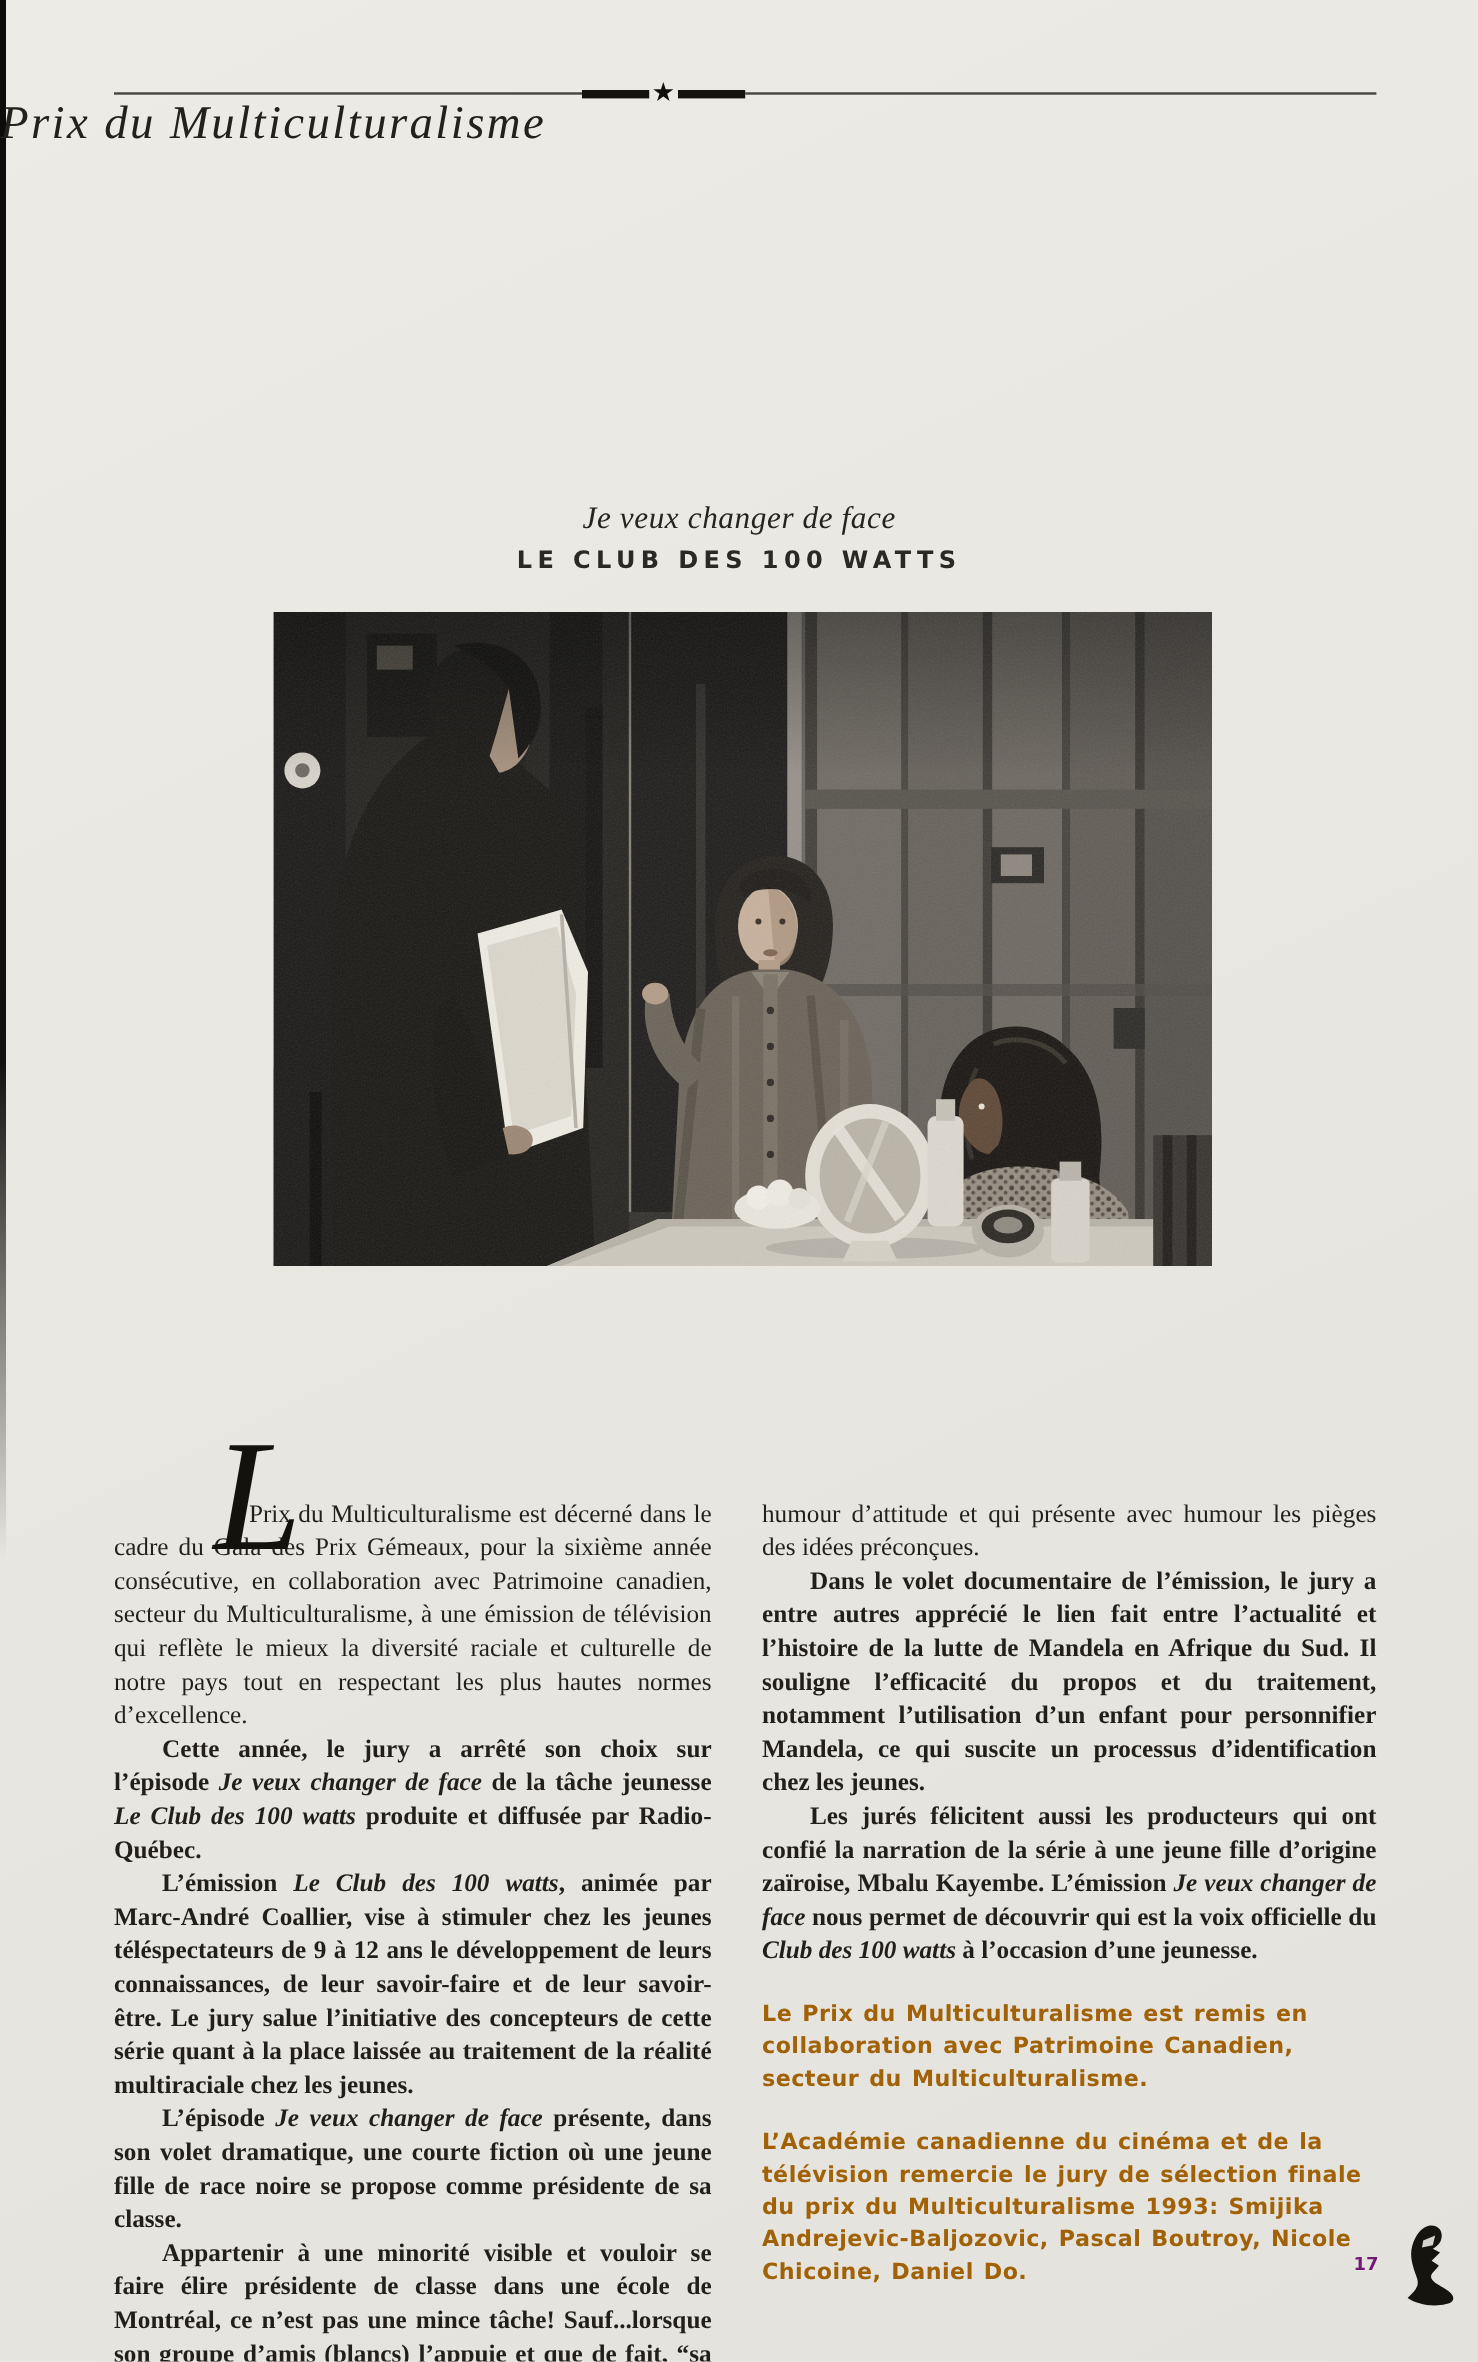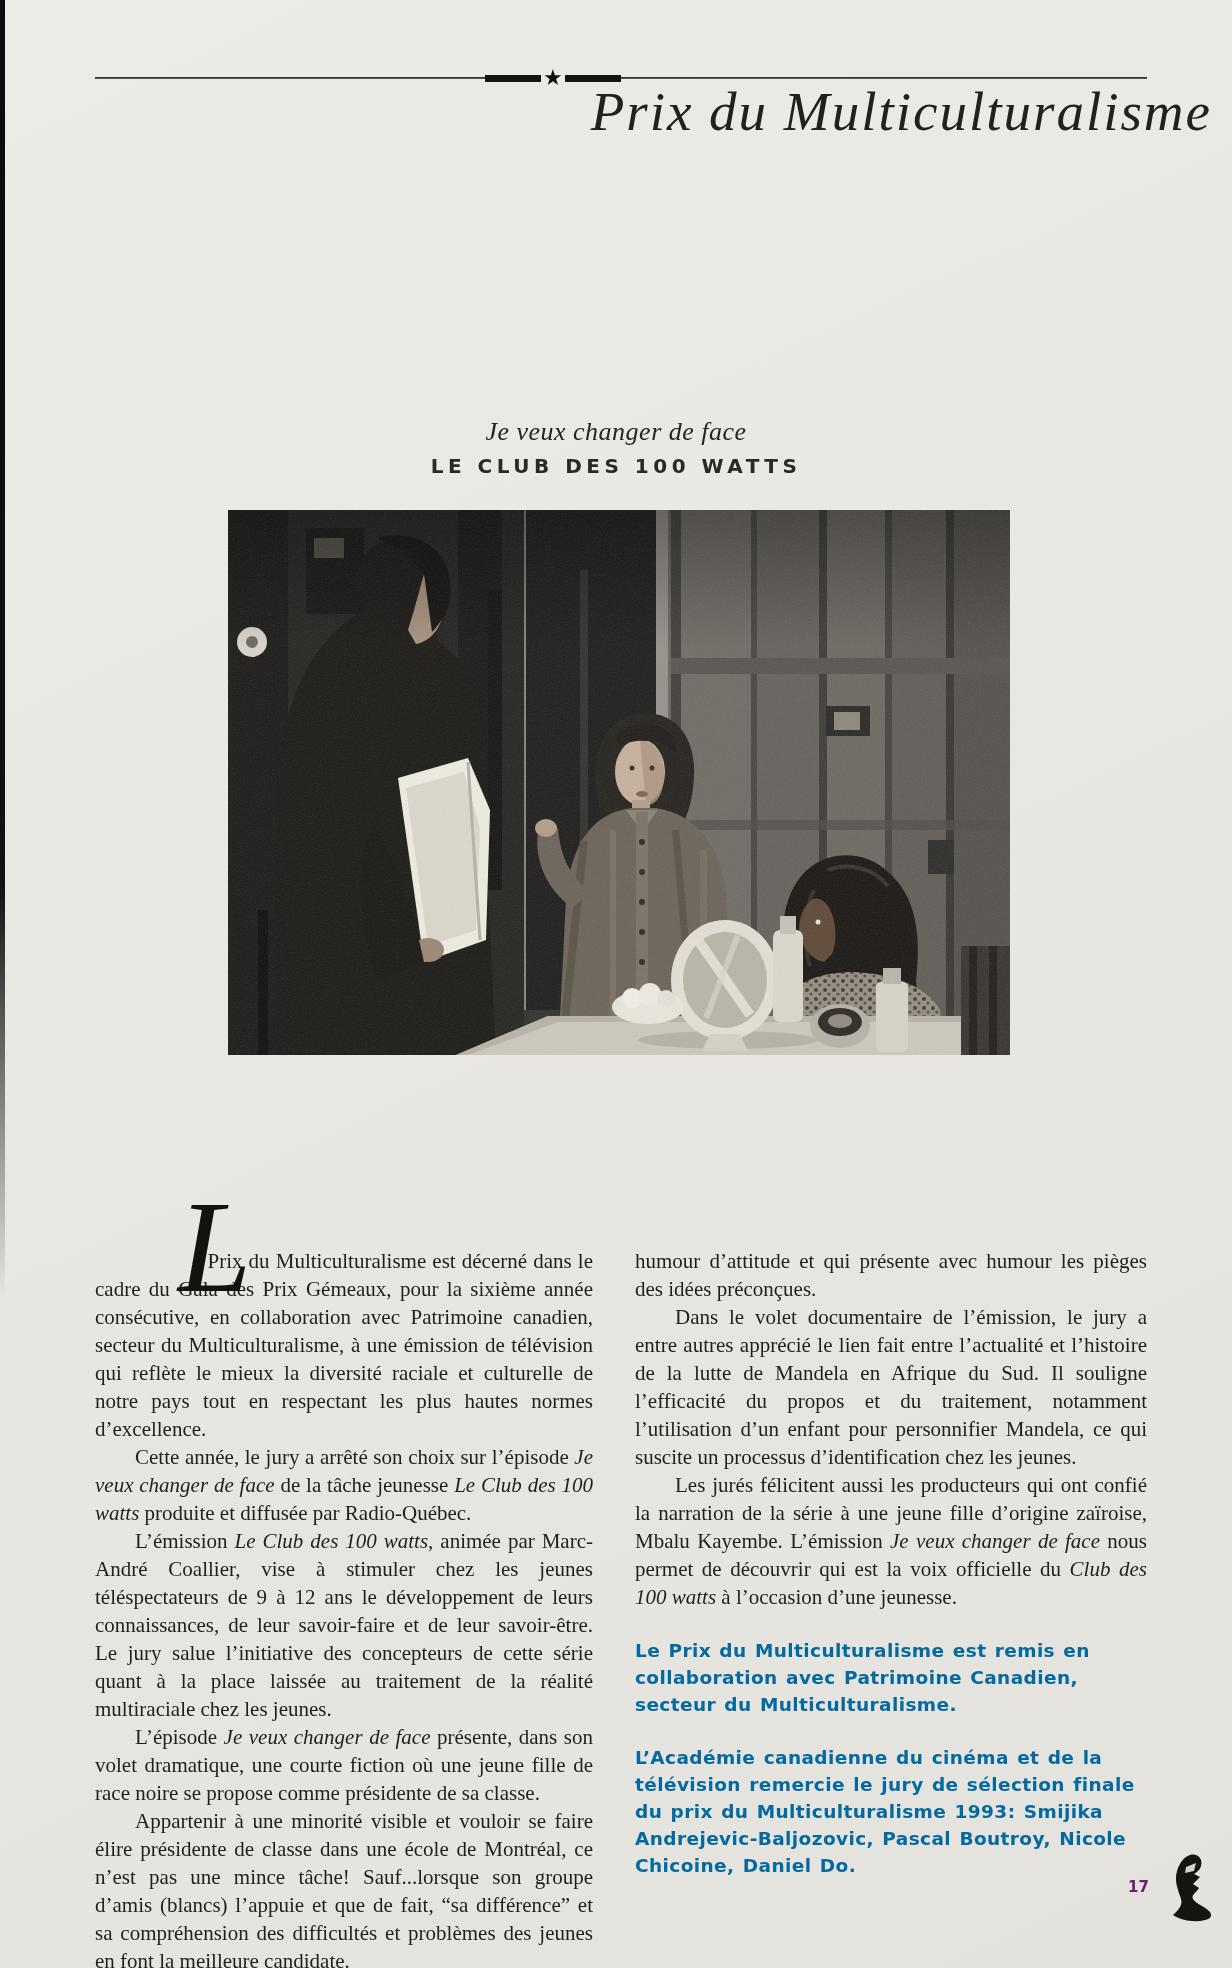--- a/index.html
+++ b/index.html
@@ -24,50 +24,50 @@
     position:absolute;left:95px;top:70px;width:1052px;height:16px;
     display:flex;align-items:center;
   }
   .rule-thin{height:2px;background:linear-gradient(to bottom,#26251f,#6a675f);}
   .rule-left{flex:0 0 390px;}
   .rule-right{flex:1;}
   .rule-bar{width:56px;height:7px;background:#15140f;flex:0 0 auto;}
   .rule-star{font-size:22px;line-height:16px;color:#11100c;margin:0 2px;flex:0 0 auto;
     font-family:"DejaVu Sans",sans-serif;}
   .page-title{
-    position:absolute;top:80px;left:0;width:1212px;text-align:right;
-    font-style:italic;font-weight:500;font-size:55px;letter-spacing:2px;color:#23211d;
+    position:absolute;top:80px;left:0;width:1212px;text-align:left;
+    font-style:italic;font-weight:500;font-size:39px;letter-spacing:2px;color:#23211d;
   }
   
   .feature{position:absolute;top:417px;left:0;width:1232px;text-align:center;}
   .feature .ep{font-style:italic;font-size:26px;color:#262420;letter-spacing:0.5px;}
   .feature .show{
     font-family:"DejaVu Sans",sans-serif;font-weight:700;font-size:20px;
     letter-spacing:4.5px;color:#2b2925;margin-top:7px;
   }
   
   .photo{position:absolute;left:228px;top:510px;width:782px;height:545px;}
   .photo svg{display:block;width:100%;height:100%;}
   
   .columns{position:absolute;left:95px;top:1247px;width:1052px;display:flex;gap:42px;}
   .col{font-size:21px;line-height:28px;text-align:justify;color:#221f1b;}
   .col-left{width:498px;flex:0 0 498px;}
   .col-right{width:512px;flex:0 0 512px;}
   p.para{margin:0;}
-  p.ind{text-indent:40px;}
+  p.ind{text-indent:40px;font-weight:bold;}
   p.has-cap{position:relative;text-indent:97px;}
   .dropcap{
     position:absolute;left:-14px;top:-66px;
     font-size:132px;line-height:1;font-style:italic;color:#14120d;
     font-family:"Liberation Serif",serif;pointer-events:none;
   }
   p.boldp{
     font-family:"DejaVu Sans",sans-serif;font-weight:700;
     font-size:18.5px;line-height:27px;letter-spacing:0.4px;word-spacing:1.5px;
-    color:#0369a1;margin-top:26px;text-align:left;text-indent:0;
+    color:#a16207;margin-top:26px;text-align:left;text-indent:0;
   }
   
   .pageno{
     position:absolute;left:1128px;top:1878px;
     font-family:"DejaVu Sans",sans-serif;font-weight:700;font-size:15px;color:#701a75;
   }
   .logo{position:absolute;left:1160px;top:1853px;width:54px;height:70px;}
   .it{font-style:italic;}
 </style>
 </head>

